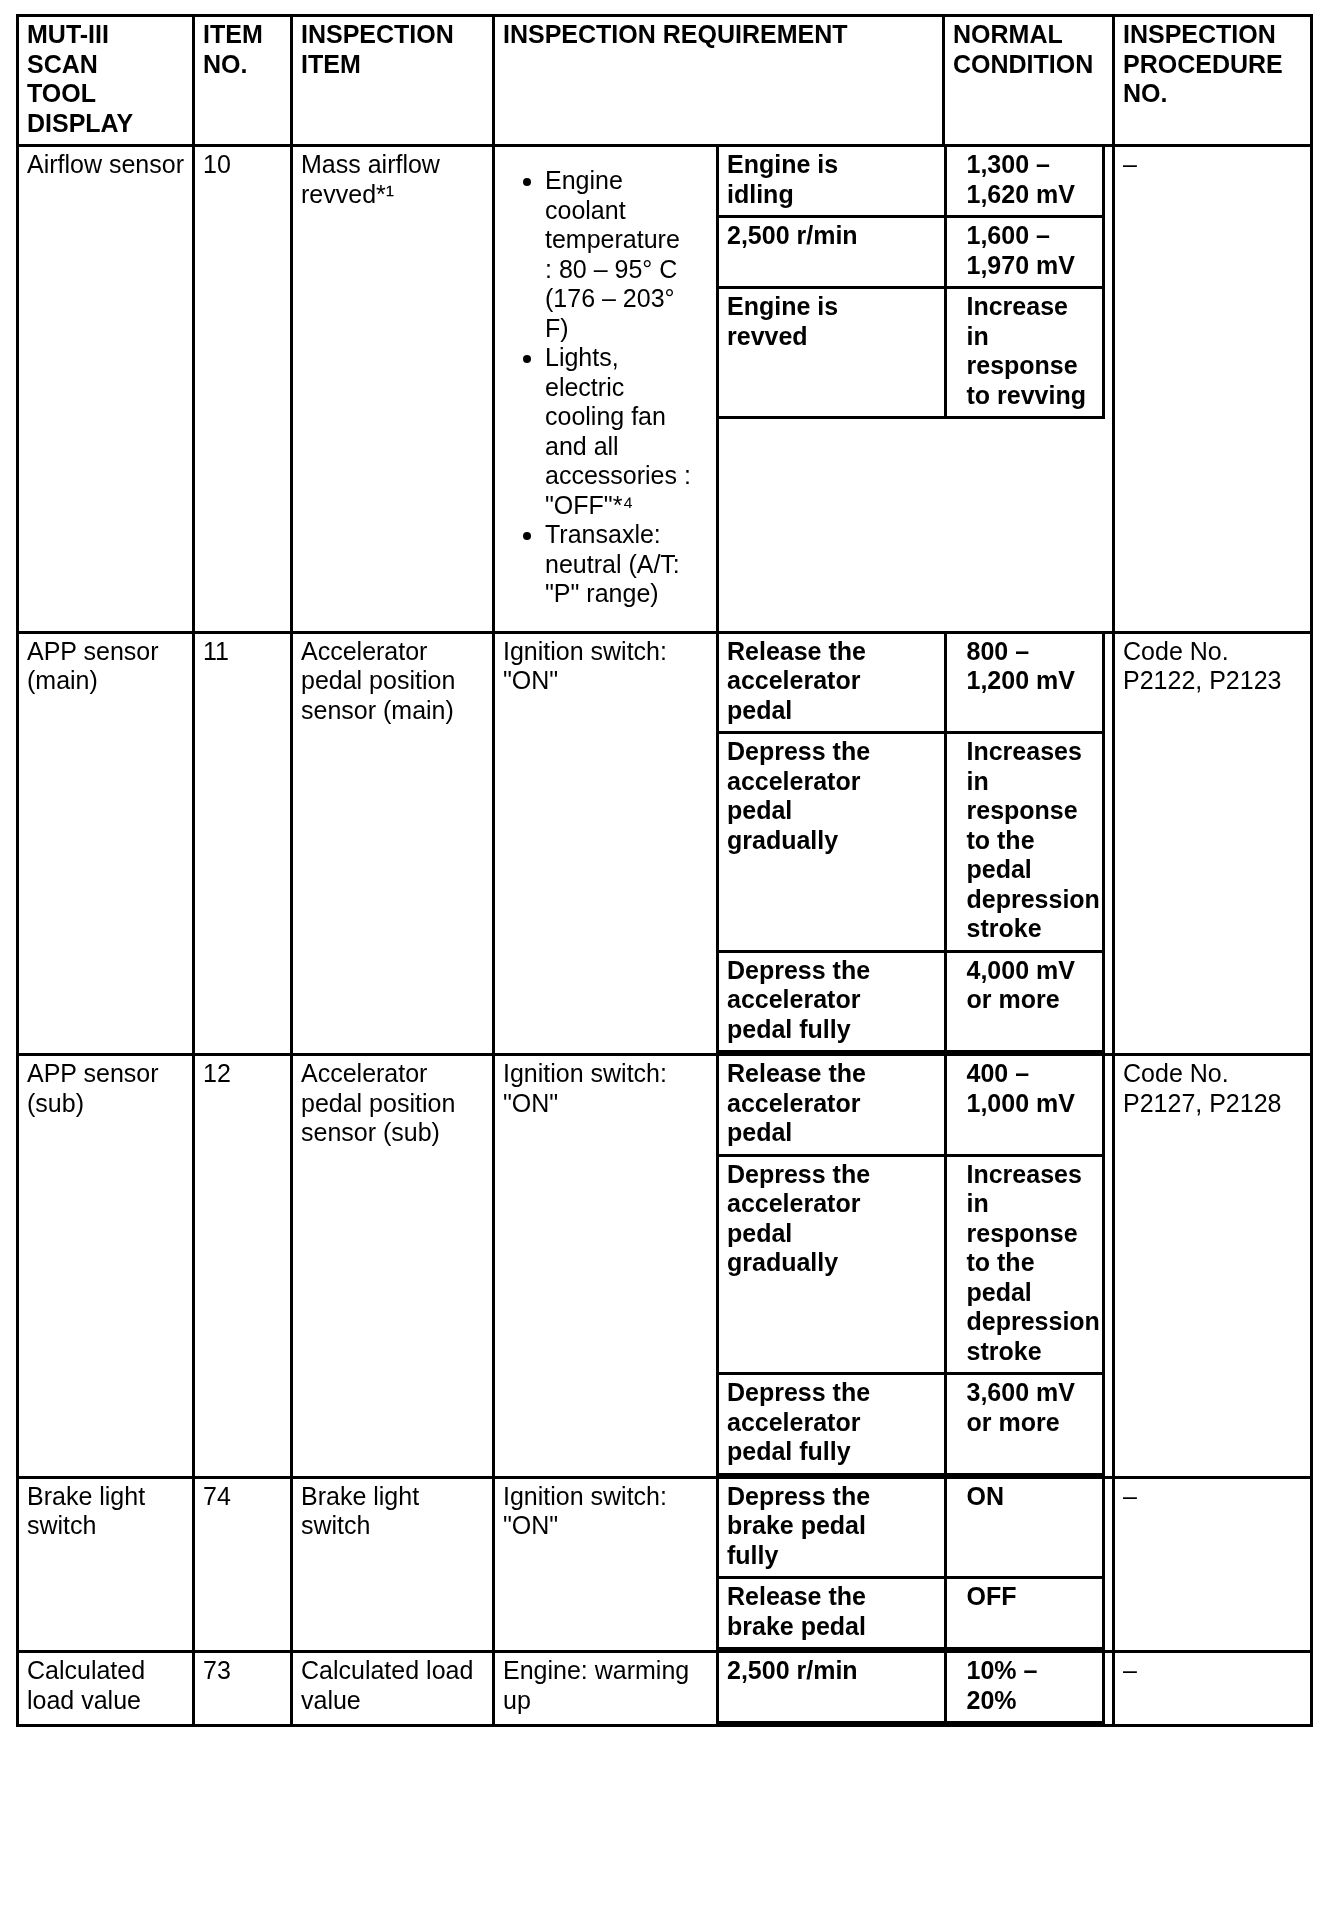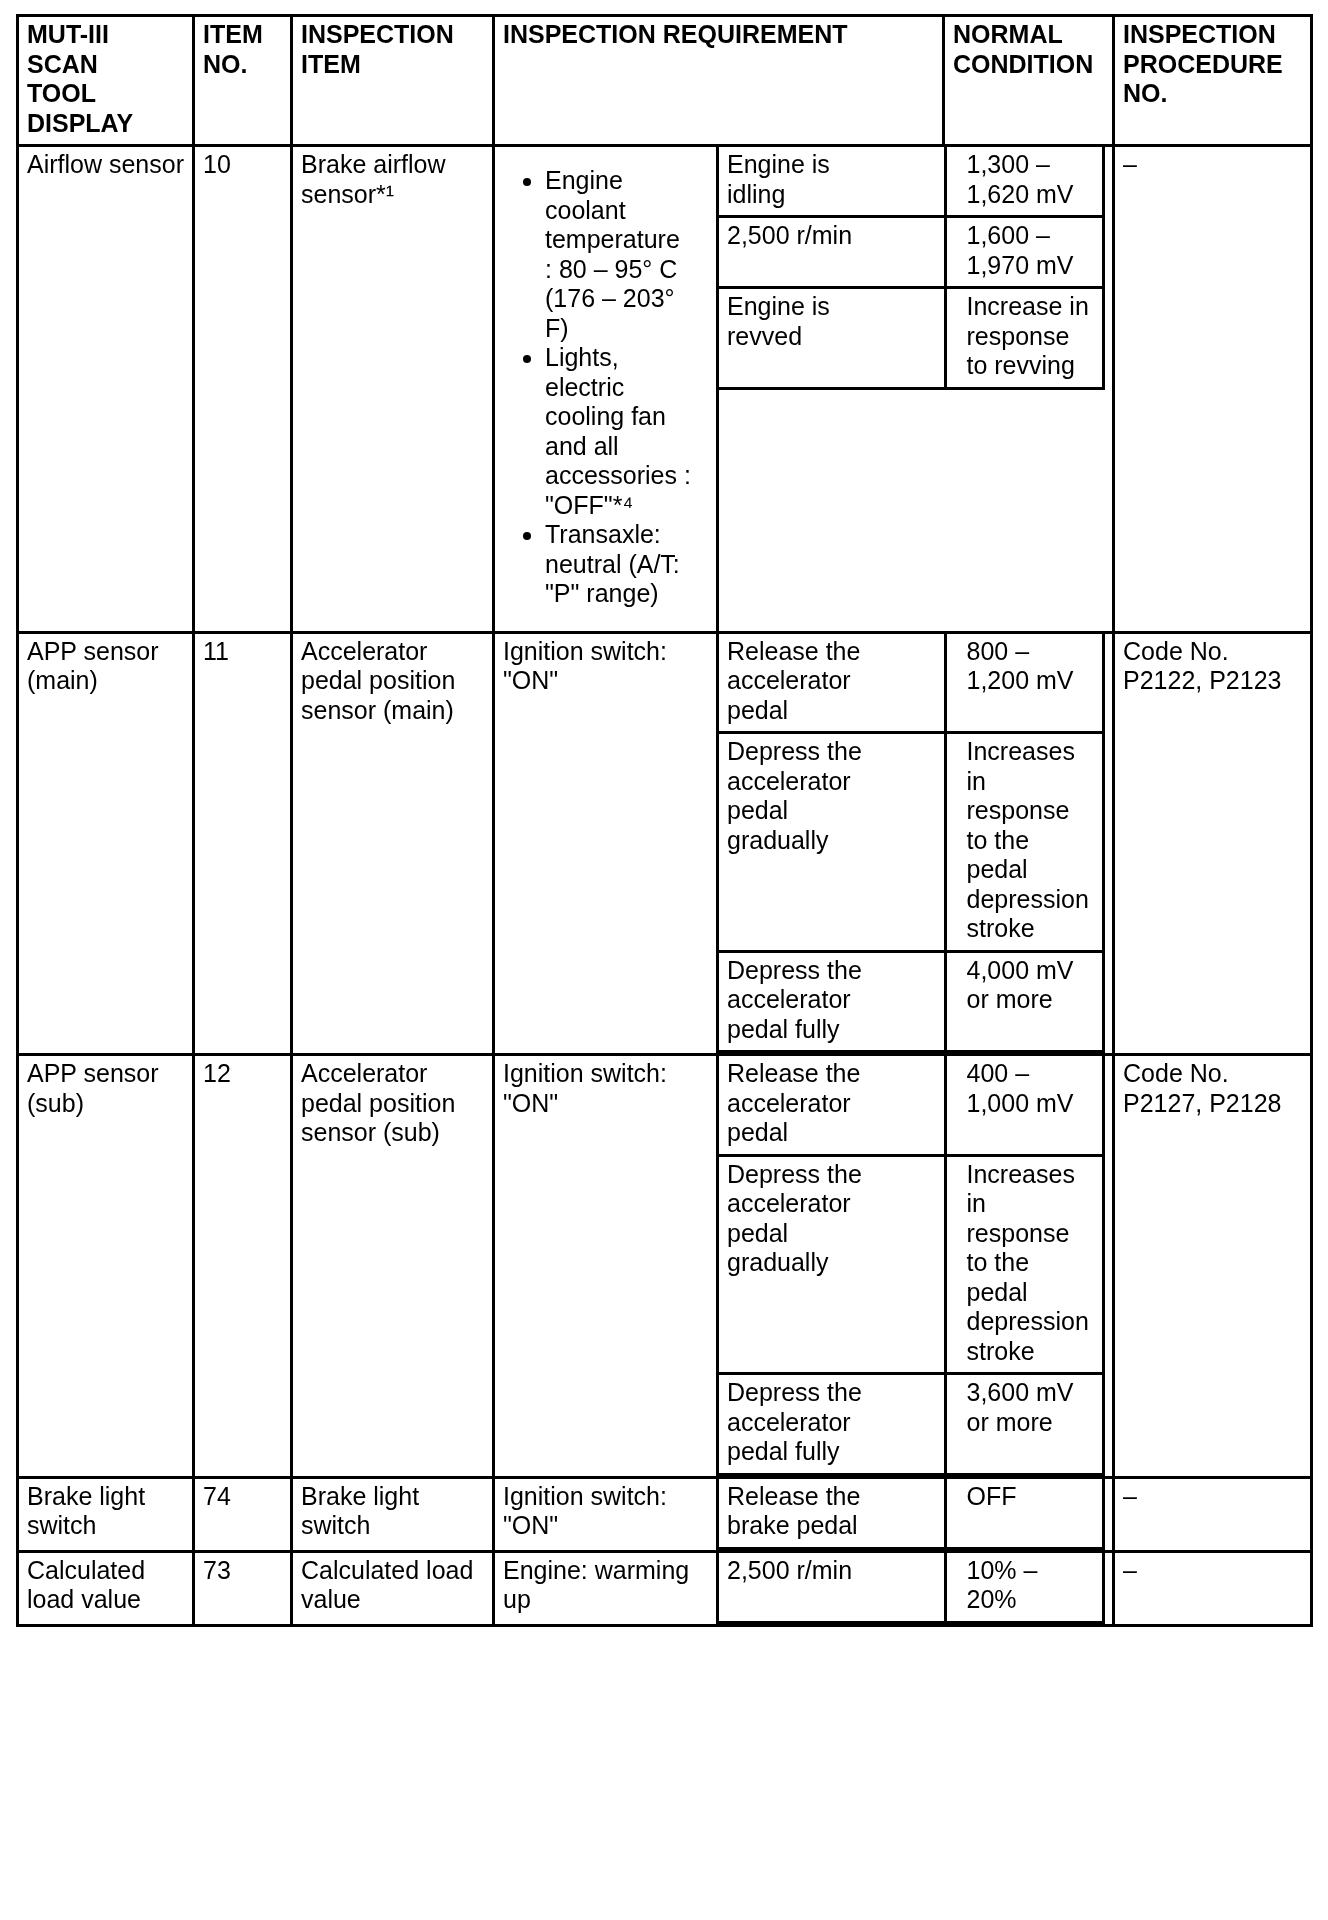--- a/index.html
+++ b/index.html
@@ -46,20 +46,21 @@
     table-layout: fixed;
     width: calc(100% - 7px);
   }
   .swc { width: 226px; }
   table.sub td {
     border: 3px solid #000;
     vertical-align: top;
     font-size: 25px;
     line-height: 1.18;
     overflow: hidden;
+    font-weight: bold;
   }
   table.sub tr:first-child > td { border-top: none; }
   table.sub td:first-child { border-left: none; }
   td.sc { padding: 3px 56px 6px 8px; }
   td.sn { padding: 3px 8px 6px 20px; }
 </style>
 </head>
 <body>
 
 <div class="page">
@@ -87,21 +88,21 @@
         <td class="hdr" colspan="2">INSPECTION REQUIREMENT</td>
         <td class="hdr">NORMAL CONDITION</td>
         <td class="hdr small prewrap">INSPECTION
 PROCEDURE
 NO.</td>
       </tr>
 
       <tr>
         <td class="c1">Airflow sensor</td>
         <td>10</td>
-        <td class="c3">Brake airflow sensor*¹</td>
+        <td class="c3">Mass airflow revved*¹</td>
         <td class="c4">
           <ul class="bullets">
             <li>Engine coolant temperature : 80 – 95° C (176 – 203° F)</li>
             <li>Lights, electric cooling fan and all accessories : "OFF"*⁴</li>
             <li>Transaxle: neutral (A/T: "P" range)</li>
           </ul>
         </td>
         <td class="csub" colspan="2">
           <table class="sub">
             <colgroup>
@@ -193,20 +194,24 @@
         <td class="c3">Brake light switch</td>
         <td class="c4">Ignition switch: "ON"</td>
         <td class="csub" colspan="2">
           <table class="sub">
             <colgroup>
                 <col class="swc">
                 <col>
               </colgroup>
             <tbody>
               <tr>
+                <td class="sc">Depress the brake pedal fully</td>
+                <td class="sn">ON</td>
+              </tr>
+              <tr>
                 <td class="sc">Release the brake pedal</td>
                 <td class="sn">OFF</td>
               </tr>
             </tbody>
           </table>
         </td>
         <td class="c7">–</td>
       </tr>
 
       <tr>

